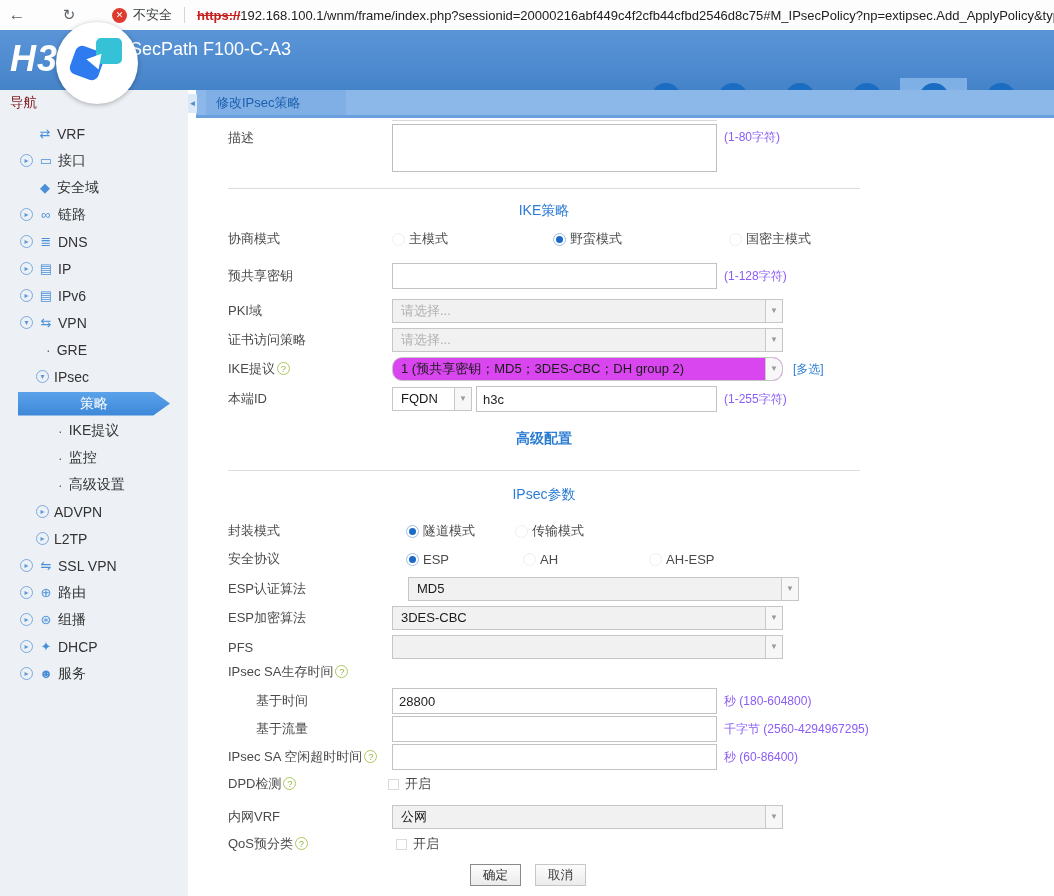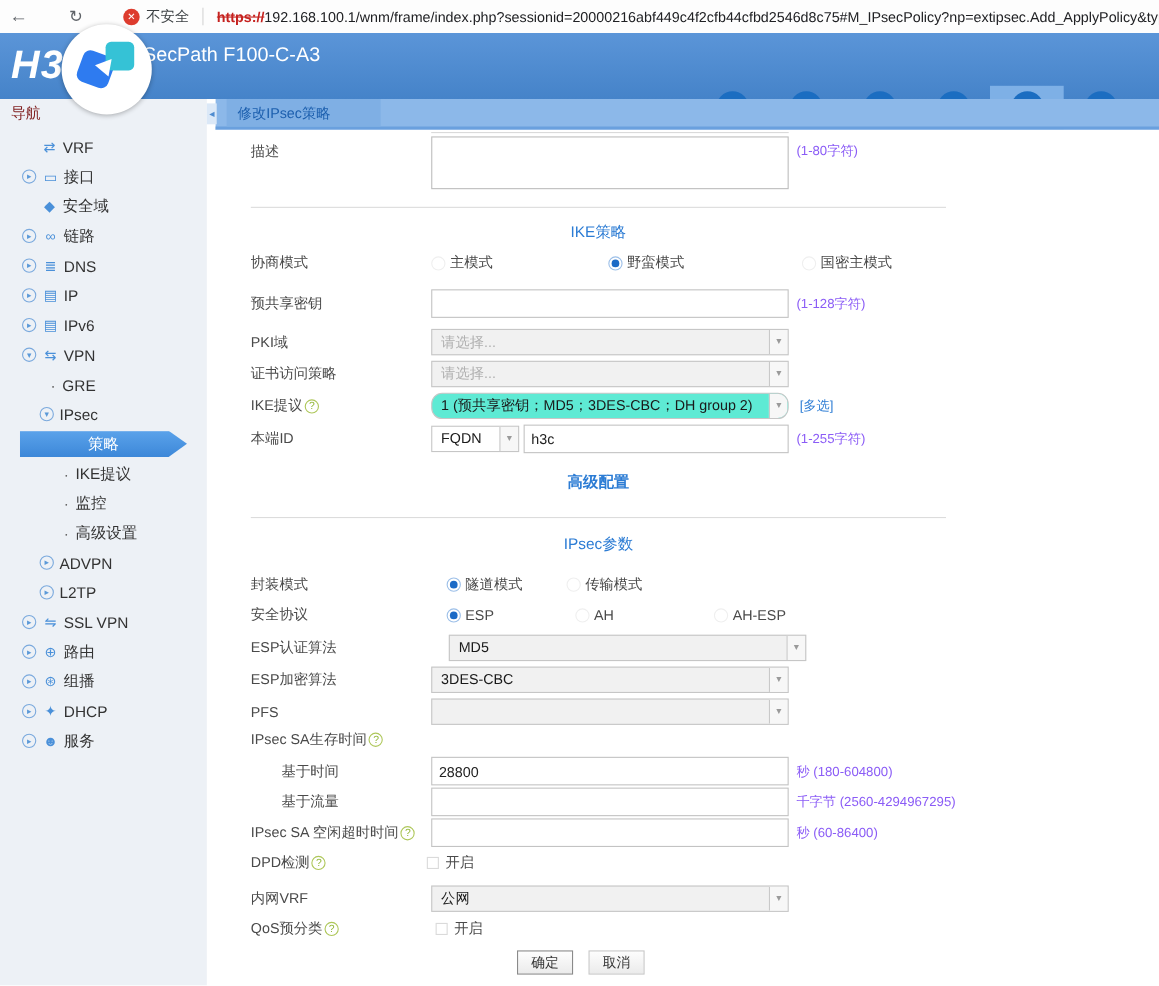--- a/index.html
+++ b/index.html
@@ -50,24 +50,24 @@
 
   
   .content { position:absolute; left:196px; top:118px; width:858px; height:778px; background:#fff; }
   .arow { position:absolute; left:32px; display:flex; align-items:center; height:26px; }
   .flabel { width:164px; flex:none; font-size:13px; color:#4a4a4a; }
   .flabel.indent { padding-left:28px; }
   .hr { position:absolute; left:32px; width:632px; height:1px; background:#dcdcdc; }
   .sect { position:absolute; left:32px; width:632px; text-align:center; color:#2c7cd4; font-size:14px; }
   .inp { width:325px; height:26px; border:1px solid #c3c3c3; padding:0 6px; font-size:13px; color:#222; background:#fff; }
   .txa { width:325px; height:48px; border:1px solid #bdbdbd; resize:none; font-family:inherit; font-size:13px; padding:3px 6px; }
-  .sel { position:relative; width:325px; height:24px; border:1px solid #c6c6c6; background:#f1f1f1; font-size:13px; line-height:22px; padding:0 22px 0 8px; color:#1a1a1a; cursor:pointer; white-space:nowrap; overflow:hidden;}
+  .sel { position:relative; width:391px; height:24px; border:1px solid #c6c6c6; background:#f1f1f1; font-size:13px; line-height:22px; padding:0 22px 0 8px; color:#1a1a1a; cursor:pointer; white-space:nowrap; overflow:hidden;}
   .sel .arr { position:absolute; right:0; top:0; width:17px; height:100%; border-left:1px solid #c9c9c9; background:#f7f7f7; color:#9a9a9a; font-size:8px; display:flex; align-items:center; justify-content:center; }
   .sel.ph { color:#b0b0b0; }
-  .sel.lite { background:#5eead4;border-radius:10px; }
+  .sel.lite { background:#d946ef;border-radius:10px; }
   .fhint { margin-left:7px; font-size:12px; color:#8b5cf6; white-space:nowrap; }
   .radio { width:13px; height:13px; border-radius:50%; border:1px solid #9cbfe8; background:#fff; position:relative; margin-right:4px; flex:none;}
   .radio.on::after { content:''; position:absolute; left:2px; top:2px; right:2px; bottom:2px; border-radius:50%; background:#1b6ac6; }
   .radio.off { border-color:#efefef; }
   .opt-label { font-size:13px; color:#4a4a4a; }
   .cb { width:11px; height:11px; border:1px solid #dadada; background:#fff; margin-right:6px; flex:none;}
   .help { display:inline-block; width:13px; height:13px; border-radius:50%; border:1px solid #aec75a; color:#93b83a; font-size:9.5px; line-height:12px; text-align:center; margin-left:2px; vertical-align:1px; }
   .mlink { margin-left:10px; font-size:12px; color:#2c7cd4; cursor:pointer; white-space:nowrap;}
   .advlink { position:absolute; left:32px; width:632px; text-align:center; color:#2c7cd4; font-size:14px; font-weight:bold; cursor:pointer; }
   .btnrow { position:absolute; left:32px; width:600px; display:flex; justify-content:center; gap:14px; }

